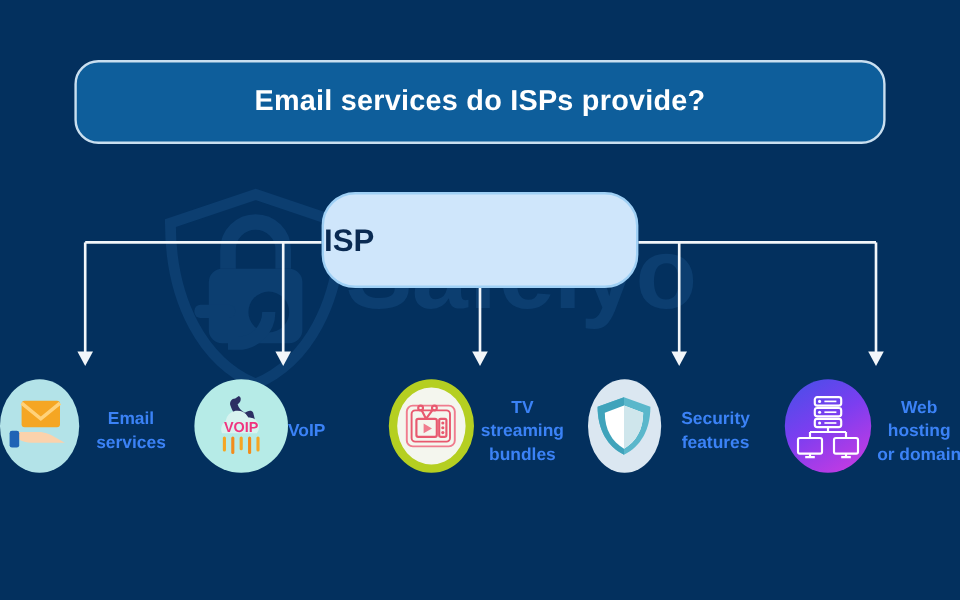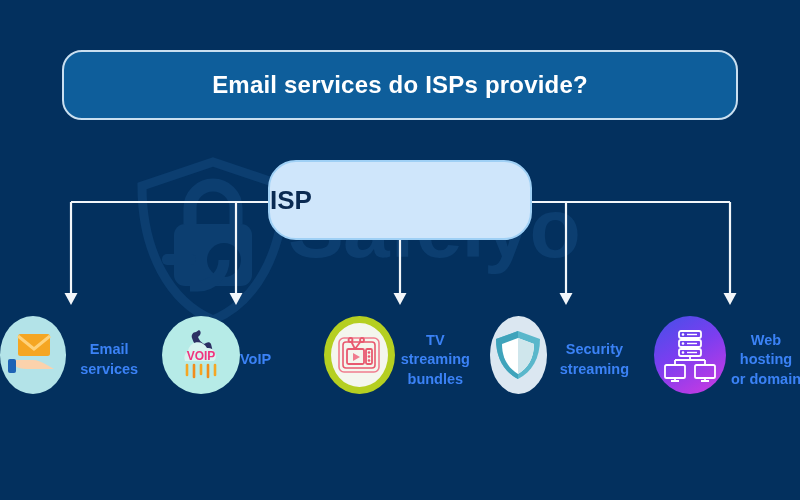--- a/index.html
+++ b/index.html
@@ -238,21 +238,21 @@
 
   <div class="branch" style="left:490px;">
     <div class="icon-circle circle-security">
       <svg width="52" height="54" viewBox="0 0 52 54">
         <path d="M26 3 L48 11 C48 30 40 44 26 51 C12 44 4 30 4 11 Z" fill="#5ab7cb"></path>
         <path d="M26 3 L4 11 C4 30 12 44 26 51 Z" fill="#3fa3bb"></path>
         <path d="M26 10 L42 16 C42 30 36 40 26 46 C16 40 10 30 10 16 Z" fill="#ffffff"></path>
         <path d="M26 10 L42 16 C42 30 36 40 26 46 Z" fill="#cfe6ec"></path>
       </svg>
     </div>
-    <div class="branch-label">Security streaming</div>
+    <div class="branch-label">Security features</div>
   </div>
 
   <div class="branch" style="left:654px;">
     <div class="icon-circle circle-hosting">
       <svg width="56" height="56" viewBox="0 0 56 56">
         <g fill="none" stroke="#ffffff" stroke-width="1.8">
           <rect x="17" y="4" width="22" height="7" rx="2"></rect>
           <rect x="17" y="13" width="22" height="7" rx="2"></rect>
           <rect x="17" y="22" width="22" height="7" rx="2"></rect>
           <path d="M28 29 V33 M13 33 H43 M13 33 V38 M43 33 V38"></path>

